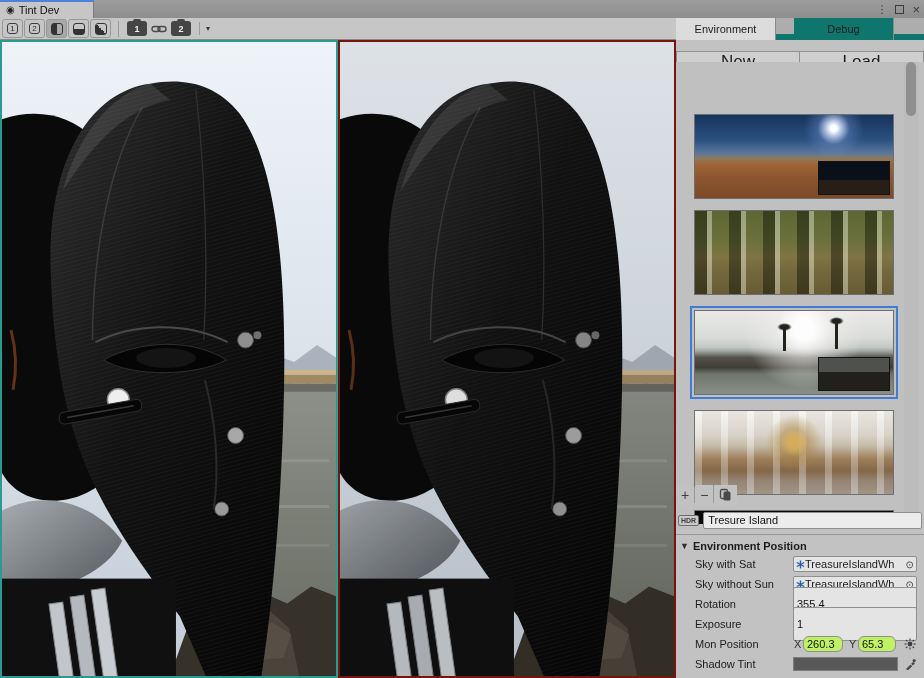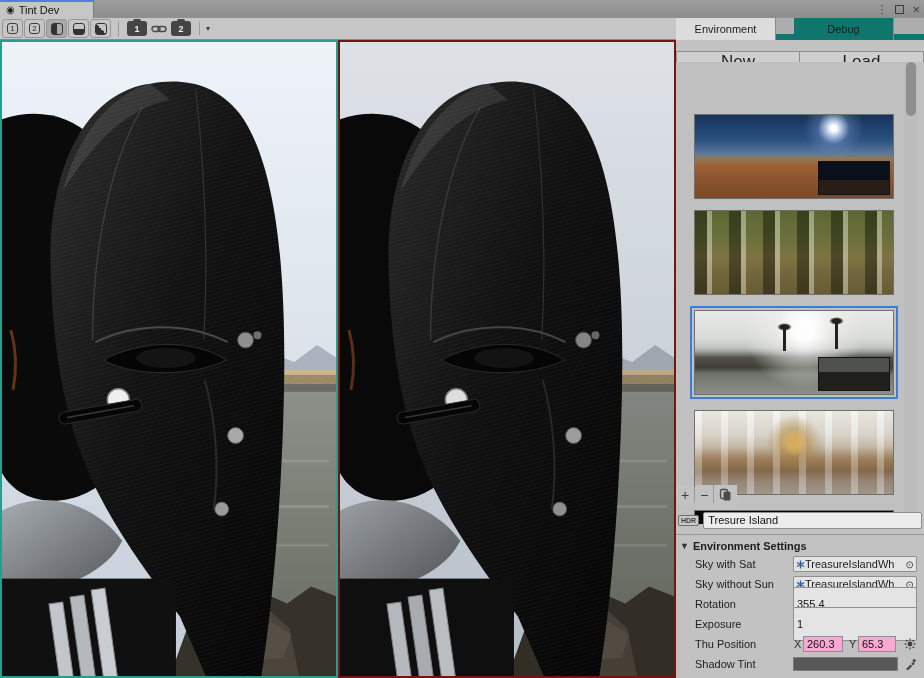--- a/index.html
+++ b/index.html
@@ -111,22 +111,22 @@
 
   .setting-row { position:absolute; left:0; width:248px; height:18px; display:flex; align-items:center; }
   .s-label { position:absolute; left:19px; font-size:11px; color:#202020; white-space:nowrap; }
   .s-field { position:absolute; left:117px; width:124px; height:16px; background:#e4e4e4;
     border:1px solid #8f8f8f; border-radius:2px; font-size:11px; display:flex; align-items:center; padding:0 2px; overflow:hidden; }
   .obj-field .obj-text { white-space:nowrap; overflow:hidden; flex:1; }
   .obj-field .picker { font-size:10px; color:#3f3f3f; margin-left:1px; }
   input.num { position:absolute; left:117px; width:124px; height:16px; background:#e4e4e4;
     border:1px solid #8f8f8f; border-radius:2px; font-size:11px; font-family:"Liberation Sans", sans-serif; padding:16px 3px; color:#111; }
   .axis { position:absolute; font-size:11px; color:#333; }
-  input.axis-num { position:absolute; height:16px; background:#f9a8d4; border:1px solid #8f8f8f;
-    border-radius:0; font-size:11px; font-family:"Liberation Sans", sans-serif; padding:0 3px; color:#111; }
+  input.axis-num { position:absolute; height:16px; background:#bef264; border:1px solid #8f8f8f;
+    border-radius:6px; font-size:11px; font-family:"Liberation Sans", sans-serif; padding:0 3px; color:#111; }
   .sun-btn { position:absolute; left:226px; width:16px; height:16px; display:flex; align-items:center; justify-content:center; }
   .swatch { position:absolute; left:117px; width:105px; height:14px; background:#585858; border:1px solid #7d7d7d; }
   .eyedrop-btn { position:absolute; left:226px; width:16px; height:16px; display:flex; align-items:center; justify-content:center; }
 
   .hidden-defs { position:absolute; width:0; height:0; overflow:hidden; }
 </style>
 </head>
 <body>
 
 <svg class="hidden-defs" aria-hidden="true">
@@ -329,21 +329,21 @@
 
     <div class="hdr-row">
       <span class="hdr-badge">HDR</span>
       <input class="hdr-input" value="Tresure Island" style="">
     </div>
 
     <div class="env-sep"></div>
 
     <div class="env-header">
       <span class="fold">▼</span>
-      <span>Environment Settings</span>
+      <span>Environment Position</span>
     </div>
 
     <div class="setting-row" style="top:537px;">
       <span class="s-label">Sky with Sat</span>
       <div class="s-field obj-field">
         <svg width="9" height="9" viewBox="0 0 9 9" style="flex:none;">
             <use href="#tex-ic"></use>
           </svg>
         <span class="obj-text">TreasureIslandWh</span>
         <span class="picker">⊙</span>
@@ -365,21 +365,21 @@
       <span class="s-label">Rotation</span>
       <input class="num" value="355.4" style="">
     </div>
 
     <div class="setting-row" style="top:597px;">
       <span class="s-label">Exposure</span>
       <input class="num" value="1" style="">
     </div>
 
     <div class="setting-row" style="top:617px;">
-      <span class="s-label">Thu Position</span>
+      <span class="s-label">Mon Position</span>
       <span class="axis" style="left:118px;">X</span>
       <input class="axis-num" style="left: 127px; width: 40px;" value="260.3">
       <span class="axis" style="left:173px;">Y</span>
       <input class="axis-num" style="left: 182px; width: 38px;" value="65.3">
       <span class="sun-btn">
         <svg width="12" height="12" viewBox="0 0 12 12">
             <use href="#sun-ic"></use>
           </svg>
       </span>
     </div>

